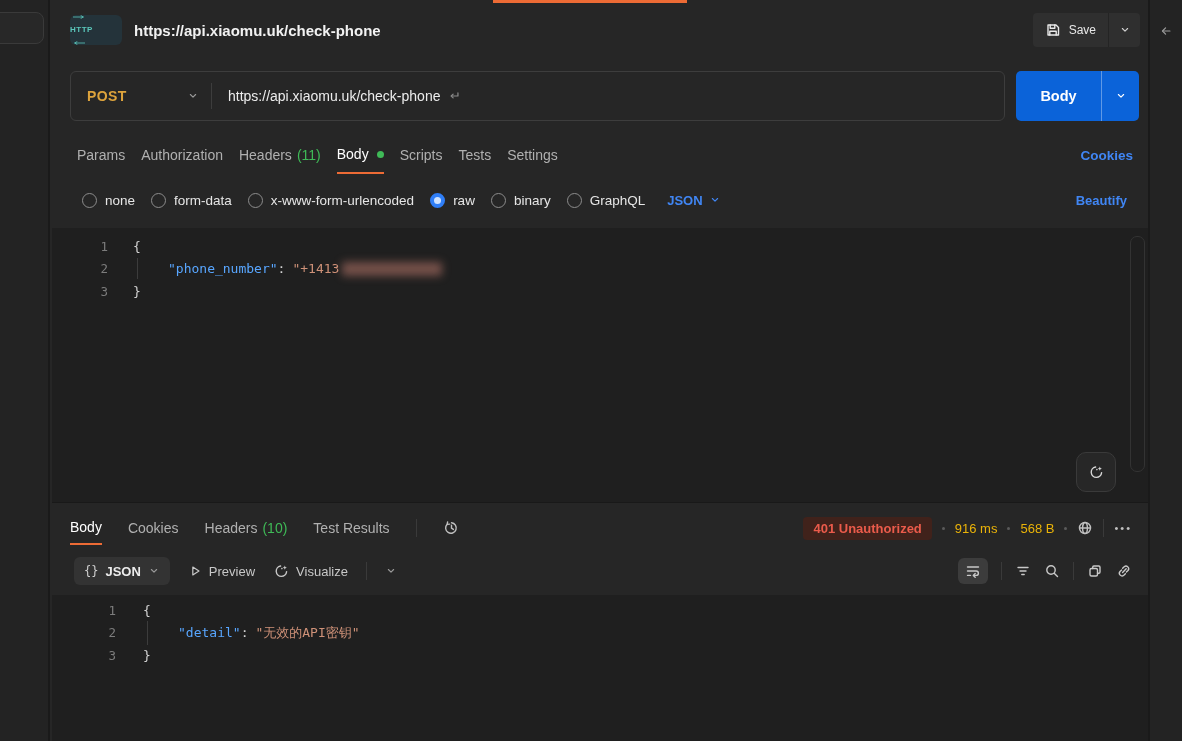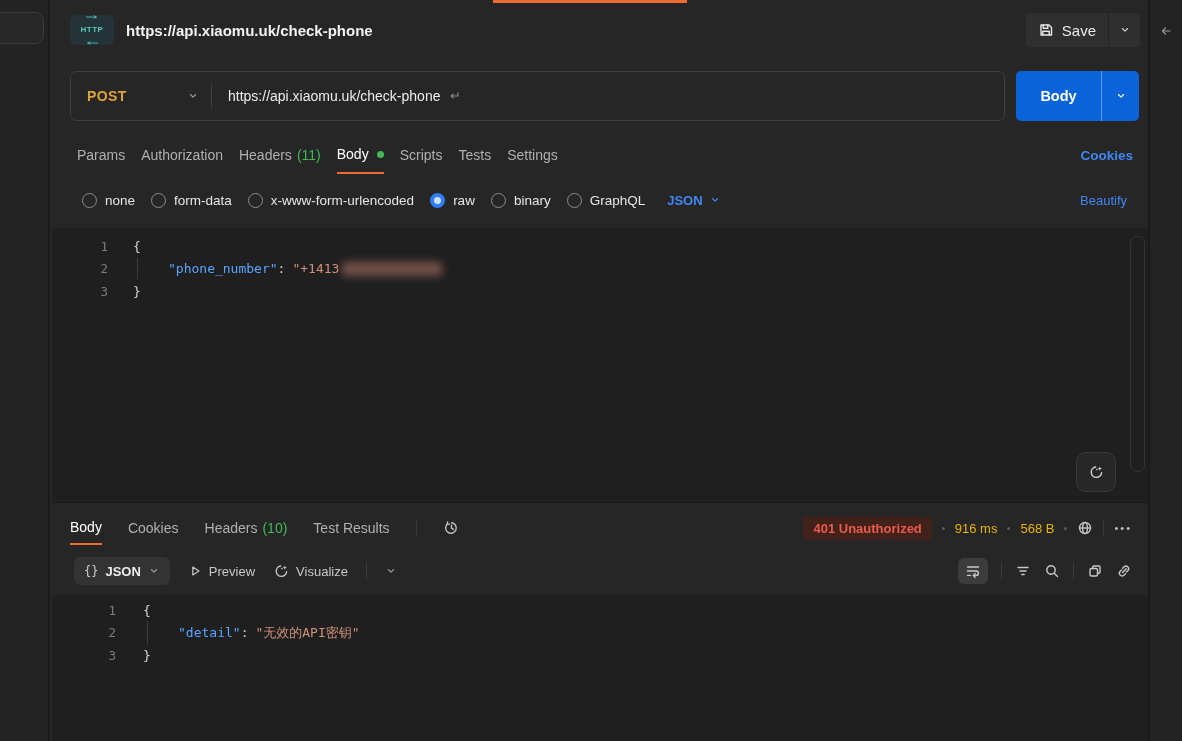--- a/index.html
+++ b/index.html
@@ -17,27 +17,27 @@
   .rail-box{position:absolute;left:-12px;top:12px;width:54px;height:30px;border:1px solid #3a3a3a;
             border-radius:8px;background:#282828;}
   .right-rail{position:absolute;right:0;top:0;width:34px;height:741px;background:#232323;
               border-left:2px solid #1a1a1a;box-sizing:border-box;}
   .collapse-icon{position:absolute;top:24px;left:9px;color:#9d9d9d;}
 
   .main{position:absolute;left:52px;top:0;width:1096px;height:741px;background:#262626;}
 
   
   .header-row{position:absolute;top:10px;left:18px;right:8px;height:40px;display:flex;align-items:center;}
-  .http-badge{width:44px;height:30px;border-radius:6px;background:#24333a;color:#5bc8bc;
-              display:flex;flex-direction:column;align-items:center;justify-content:center;gap:7px;}
+  .http-badge{width:52px;height:30px;border-radius:6px;background:#24333a;color:#5bc8bc;
+              display:flex;flex-direction:column;align-items:flex-start;justify-content:center;gap:7px;}
   .http-badge .txt{font-size:8px;font-weight:bold;letter-spacing:.5px;line-height:8px;}
   .arr{width:18px;height:5px;fill:none;stroke:currentColor;stroke-width:1;stroke-linecap:round;stroke-linejoin:round;}
   .req-title{margin-left:12px;font-size:15px;font-weight:700;color:#f2f2f2;}
   .save-split{margin-left:auto;display:flex;height:34px;background:#2f2f2f;border-radius:4px;overflow:hidden;}
-  .save-main{display:flex;align-items:center;gap:8px;padding:0 12px;color:#e8e8e8;font-size:15px;
+  .save-main{display:flex;align-items:center;gap:8px;padding:0 12px;color:#e8e8e8;font-size:12px;
              background:none;border:none;font-family:inherit;cursor:pointer;}
   .save-caret{width:32px;border:none;border-left:1px solid #242424;background:none;color:#cfcfcf;
               display:flex;align-items:center;justify-content:center;cursor:pointer;}
 
   
   .url-row{position:absolute;top:71px;left:18px;right:9px;height:50px;display:flex;justify-content:space-between;}
   .url-box{width:935px;border:1px solid #3d3d3d;border-radius:6px;background:#262626;display:flex;
            align-items:center;box-sizing:border-box;}
   .method{display:flex;align-items:center;justify-content:space-between;border:none;background:none;
           padding:0 0 0 16px;width:128px;font-family:inherit;cursor:pointer;text-align:center;}
@@ -63,21 +63,21 @@
 
   
   .modes-row{position:absolute;top:186px;left:30px;right:21px;height:28px;display:flex;align-items:center;
              gap:16px;font-size:13.5px;color:#e6e6e6;}
   .mode{display:flex;align-items:center;gap:8px;cursor:pointer;}
   .radio{width:15px;height:15px;border:1.5px solid #8c8c8c;border-radius:50%;box-sizing:border-box;}
   .mode.selected .radio{border:4.5px solid #2f7ef7;background:#cfe3ff;}
   .json-select{display:flex;align-items:center;gap:6px;color:#4086f4;font-weight:700;font-size:13px;
                margin-left:6px;cursor:pointer;}
   .json-select .chev{color:#4086f4;}
-  .beautify-link{margin-left:auto;color:#4086f4;font-weight:400;font-size:13px;cursor:pointer;}
+  .beautify-link{margin-left:auto;color:#4086f4;font-weight:700;font-size:13px;cursor:pointer;}
 
   
   .editor{position:absolute;background:#1f1f1f;font-family:"DejaVu Sans Mono","Liberation Mono",monospace;
           font-size:13px;color:#d4d4d4;}
   .req-editor{top:228px;left:0;width:1096px;height:274px;padding-top:7px;box-sizing:border-box;}
   .code-line{display:flex;height:22.5px;align-items:center;}
   .gutter{width:56px;text-align:right;color:#7c7c7c;flex:none;font-size:12.5px;}
   .code-content{margin-left:25px;position:relative;display:flex;align-items:center;white-space:pre;}
   .indent-2{padding-left:35px;}
   .indent-guide{position:absolute;left:4px;top:-3px;bottom:-3px;border-left:1px solid #3c3c3c;}

